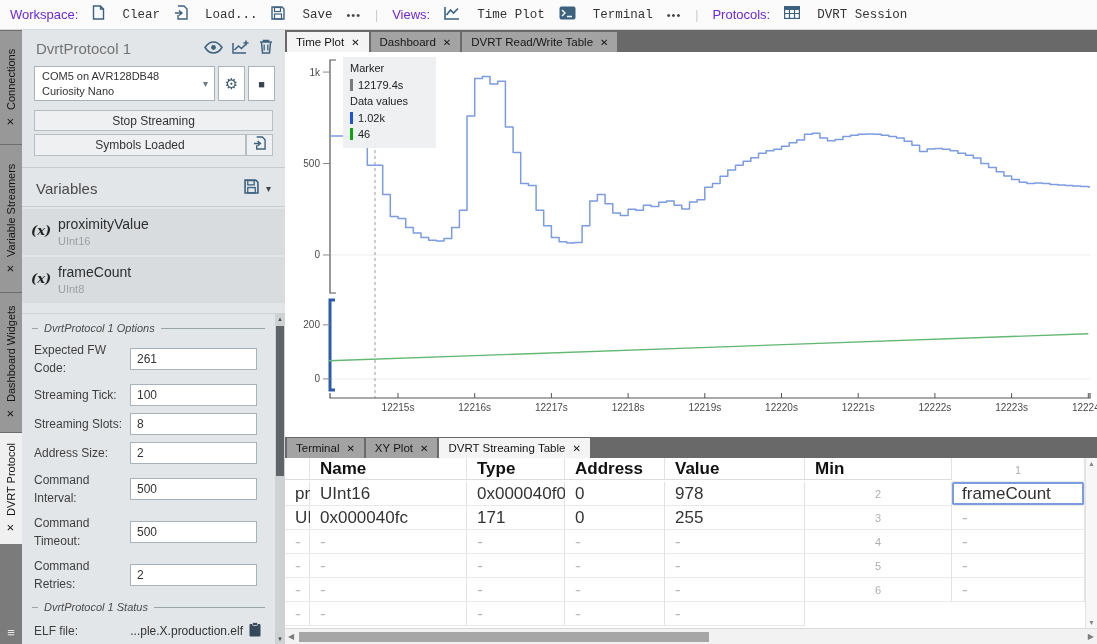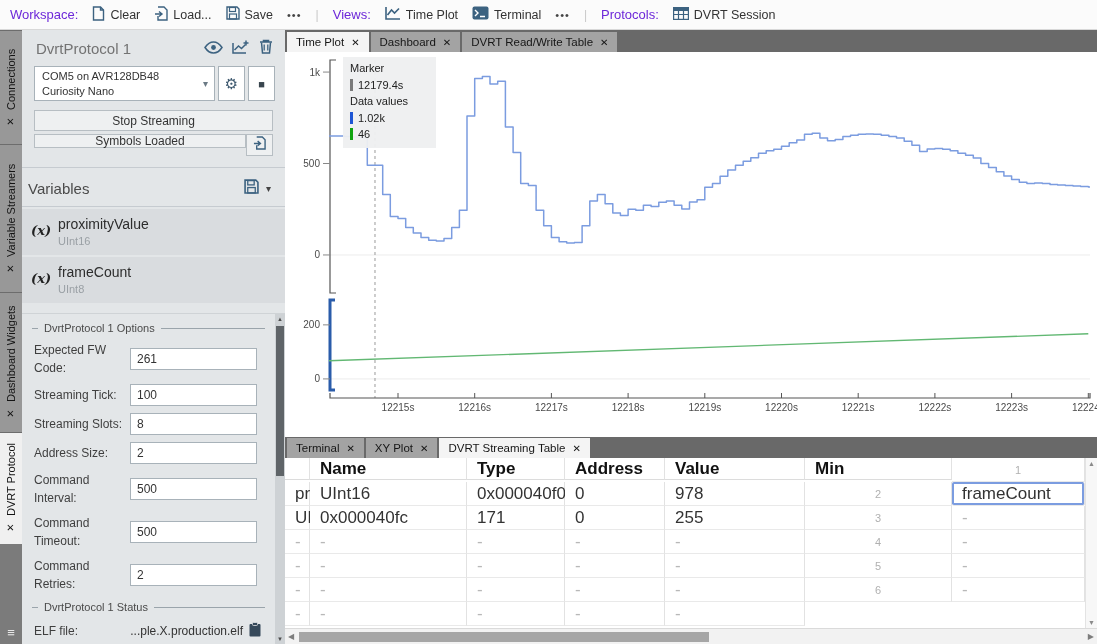--- a/index.html
+++ b/index.html
@@ -4,23 +4,23 @@
 <style>
   * { margin:0; padding:0; box-sizing:border-box; }
   html,body { width:1097px; height:644px; overflow:hidden;
     font-family:"Liberation Sans","DejaVu Sans",sans-serif; background:#fff; }
   .app { width:1097px; height:644px; display:flex; flex-direction:column; }
 
   
   .toolbar { height:30px; background:#fbfbfb; border-bottom:1px solid #d8d8d8;
     display:flex; align-items:center; padding:0 10px; gap:14px; flex:0 0 30px; }
   .tb-label { font-size:13px; color:#6d28d9; }
-  .tb-btn { display:inline-flex; align-items:center; gap:5px; font-size:12.5px;
+  .tb-btn { display:inline-flex; align-items:center; gap:17px; font-size:12.5px;
     color:#333; cursor:default; background:none; border:none;
-    font-family:Liberation Sans, sans-serif; }
+    font-family:Liberation Mono, monospace; }
   .tb-sep { color:#c9c9c9; font-size:12px; }
   .tb-more { color:#444; font-size:11px; letter-spacing:1px; }
 
   
   .main-row { flex:1; display:flex; min-height:0; }
 
   
   .side-bar { width:22px; background:#7b7b7b; display:flex; flex-direction:column;
     align-items:stretch; padding-top:0; flex:0 0 22px; }
   .side-tab { writing-mode:vertical-rl; transform:rotate(180deg);
@@ -44,39 +44,39 @@
   .combo-text { flex:1; font-size:11px; color:#333; line-height:1.3; }
   .combo-caret { color:#6b7a85; font-size:10px; padding:0 2px; }
   .sq-btn { width:27px; background:#fff; border:1px solid #a8b2b9; display:flex;
     align-items:center; justify-content:center; }
   .gear { font-size:15px; color:#3f5a70; }
   .stop-sq { font-size:11px; color:#39454e; }
   .wide-btn { margin:9px 12px 0 12px; height:21px; background:#eef0f1;
     border:1px solid #b7bec3; font-size:12px; color:#333; font-family:inherit;
     display:flex; align-items:center; justify-content:center; }
   .symbols-row { display:flex; gap:0; margin:3px 12px 0 12px; height:22px; }
-  .symbols-row .wb { flex:1; margin:0; height:14px; }
+  .symbols-row .wb { flex:1; margin:0; height:22px; }
   .symbols-row .ib { width:27px; border-left:none; background:#eef0f1;
     border:1px solid #b7bec3; display:flex; align-items:center; justify-content:center; }
-  .vars-header { display:flex; align-items:center; padding:11px 14px 8px 6px;
+  .vars-header { display:flex; align-items:center; padding:11px 14px 8px 14px;
     border-top:1px solid #c6cbd0; margin-top:11px; border-bottom:1px solid #c6cbd0; }
   .vars-title { flex:1; font-size:15px; color:#4a4a4a; }
   .vars-header .hicons { display:flex; gap:7px; align-items:center; }
   .chev { color:#444; font-size:10px; }
   .var-item { background:#d9dcdf; margin-top:2px; padding:7px 10px 7px 36px;
     position:relative; min-height:46px; }
   .var-x { position:absolute; left:9px; top:14px;
     font-family:"DejaVu Serif",serif; font-style:italic; font-size:13px;
     font-weight:bold; color:#222; }
   .var-name { font-size:14px; color:#2d2d2d; }
   .var-type { font-size:11px; color:#9aa0a5; margin-top:3px; }
   .options-region { flex:1; position:relative; margin-top:10px;
     border-top:1px solid #cfd3d6; overflow:hidden; padding-right:10px; }
   .group-line { display:flex; align-items:center; color:#4a4a4a; font-size:11px;
-    margin:8px 10px 4px 10px; gap:6px; }
+    margin:8px 10px 4px 10px; gap:6px;font-style:italic; }
   .group-line::before { content:""; width:6px; border-top:1px solid #9aa4ab; }
   .group-line::after { content:""; flex:1; border-top:1px solid #9aa4ab; }
   .opt-row { display:grid; grid-template-columns:96px 1fr; align-items:center;
     margin:7px 18px 7px 12px; column-gap:0; }
   .opt-label { font-size:12px; color:#3f3f3f; line-height:1.5; }
   .opt-input { height:22px; background:#fff; border:1px solid #a8b2b9;
     font-size:12px; color:#333; padding:0 6px; width:100%; font-family:inherit; }
   .status-row { display:grid; grid-template-columns:96px 1fr; align-items:center;
     margin:9px 14px 2px 12px; }
   .status-label { font-size:12px; color:#3f3f3f; }

